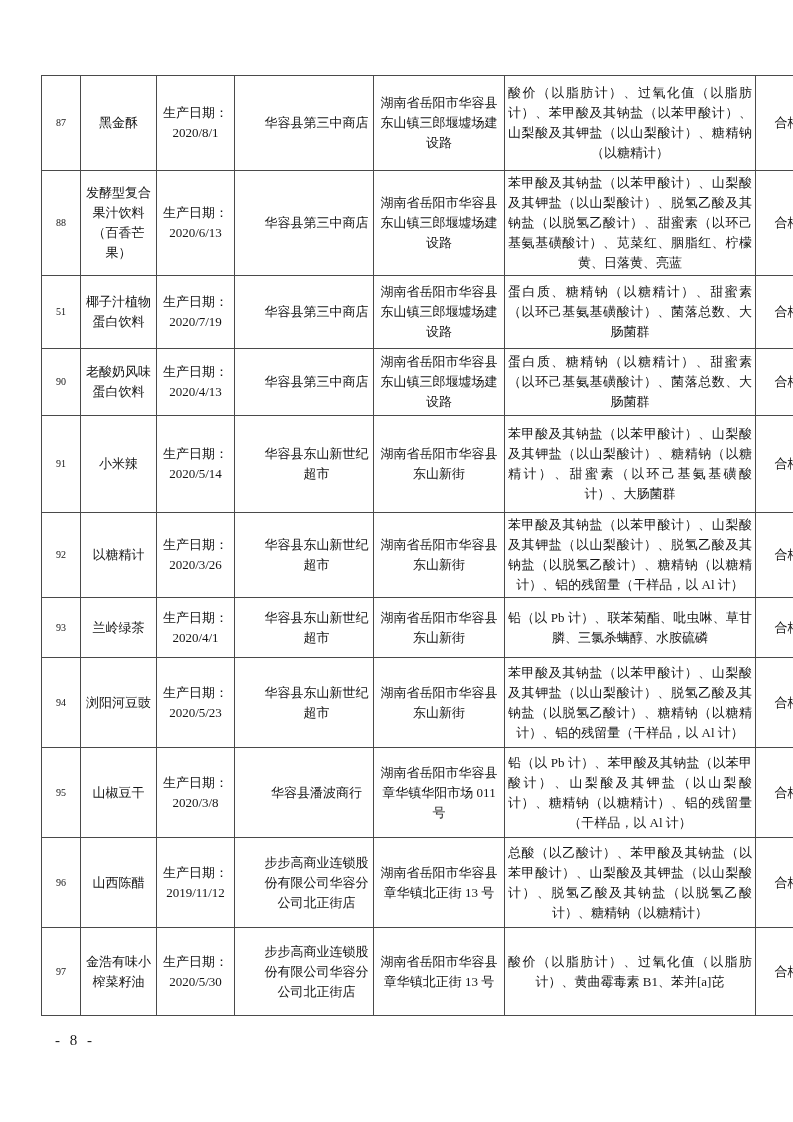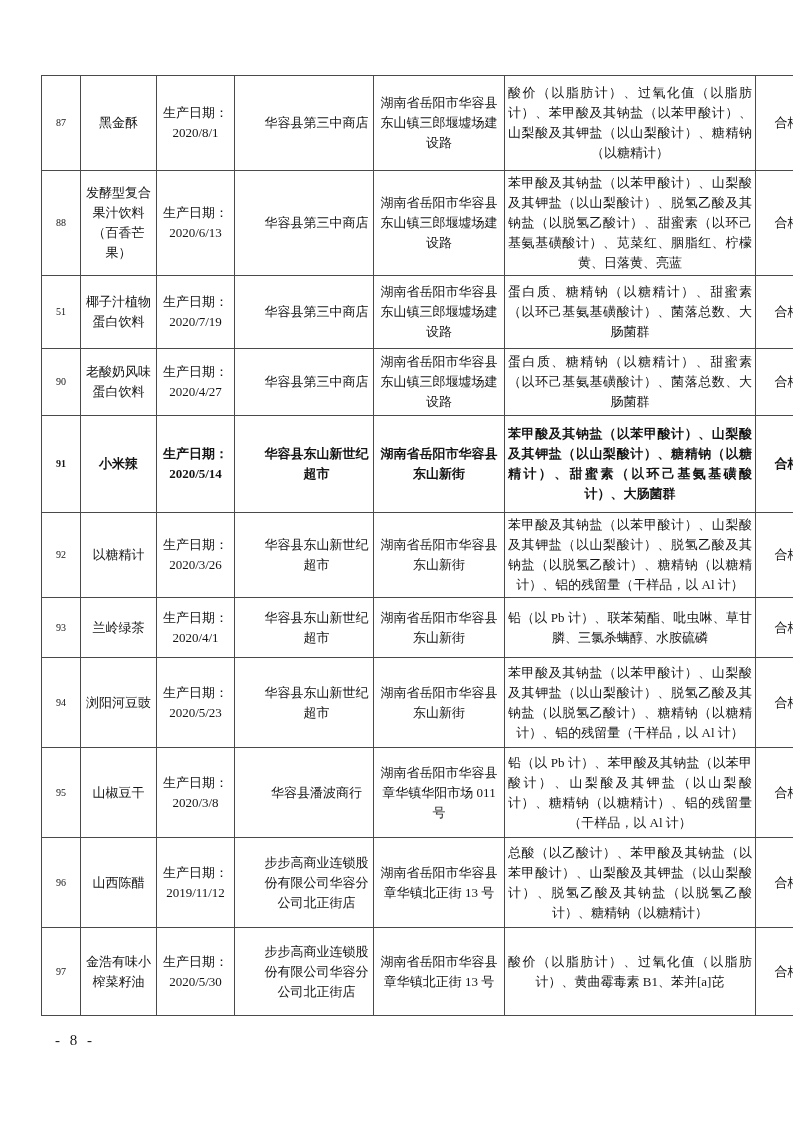--- a/index.html
+++ b/index.html
@@ -33,21 +33,21 @@
   .c-date  { width:73px; }
   .c-store { width:109px;padding-left:27px; }
   .c-addr  { width:126px; }
   .c-items { width:244px; text-align:justify; text-align-last:center; padding:2px 3px; }
   .c-res   { width:59px; }
   .c-date span { display:block; }
   tr:nth-child(1)  td { height:88px;  }
   tr:nth-child(2)  td { height:98px;  }
   tr:nth-child(3)  td { height:66px;  }
   tr:nth-child(4)  td { height:60px;  }
-  tr:nth-child(5)  td { height:90px;font-weight:bold;  }
+  tr:nth-child(5)  td { height:90px;  }
   tr:nth-child(6)  td { height:76px;  }
   tr:nth-child(7)  td { height:53px;  }
   tr:nth-child(8)  td { height:83px;  }
   tr:nth-child(9)  td { height:83px;  }
   tr:nth-child(10) td { height:83px;  }
   tr:nth-child(11) td { height:81px;  }
   .pagenum {
     position:absolute;
     left:55px; top:1032px;
     font-size:15px;
@@ -98,21 +98,21 @@
     <td class="c-addr"><span>湖南省岳阳市华容县东山镇三郎堰墟场建设路</span></td>
     <td class="c-items"><span>蛋白质、糖精钠（以糖精计）、甜蜜素（以环己基氨基磺酸计）、菌落总数、大肠菌群</span></td>
     <td class="c-res"><span>合格</span></td>
   </tr>
 
   <tr>
     <td class="c-no"><span>90</span></td>
     <td class="c-prod"><span>老酸奶风味蛋白饮料</span></td>
     <td class="c-date">
             <span>生产日期：</span>
-            <span>2020/4/27</span>
+            <span>2020/4/13</span>
           </td>
     <td class="c-store"><span>华容县第三中商店</span></td>
     <td class="c-addr"><span>湖南省岳阳市华容县东山镇三郎堰墟场建设路</span></td>
     <td class="c-items"><span>蛋白质、糖精钠（以糖精计）、甜蜜素（以环己基氨基磺酸计）、菌落总数、大肠菌群</span></td>
     <td class="c-res"><span>合格</span></td>
   </tr>
 
   <tr>
     <td class="c-no"><span>91</span></td>
     <td class="c-prod"><span>小米辣</span></td>

